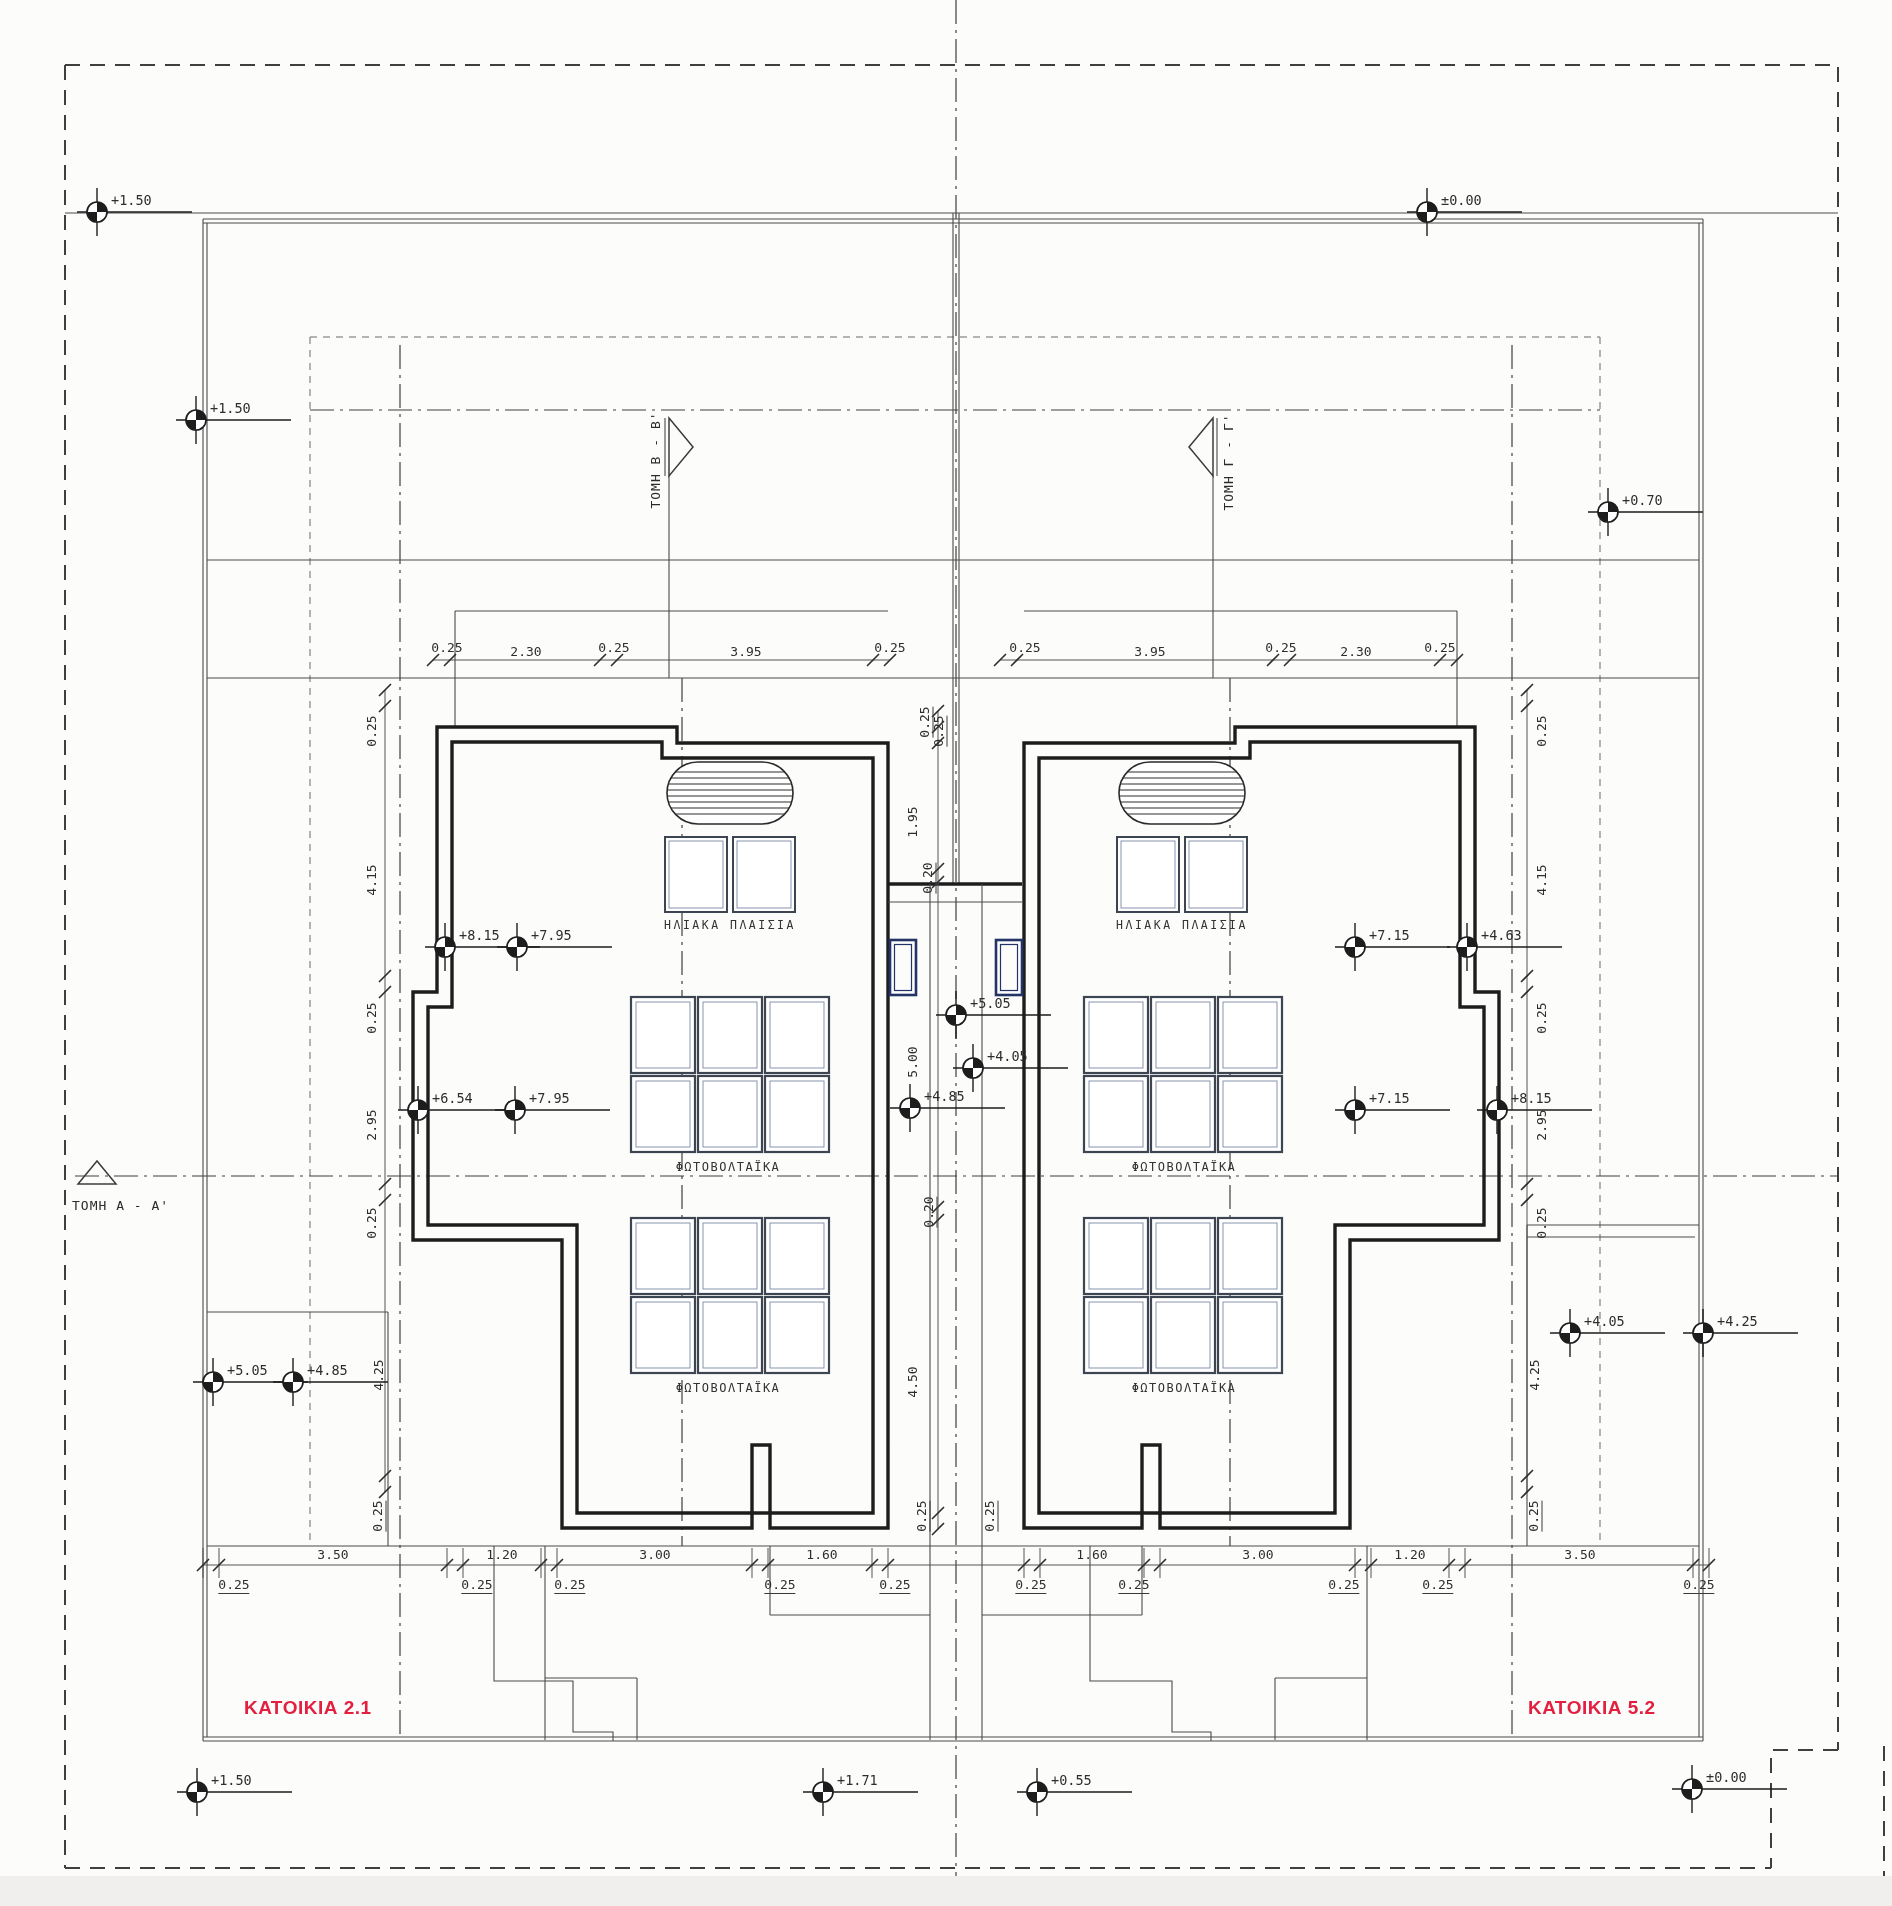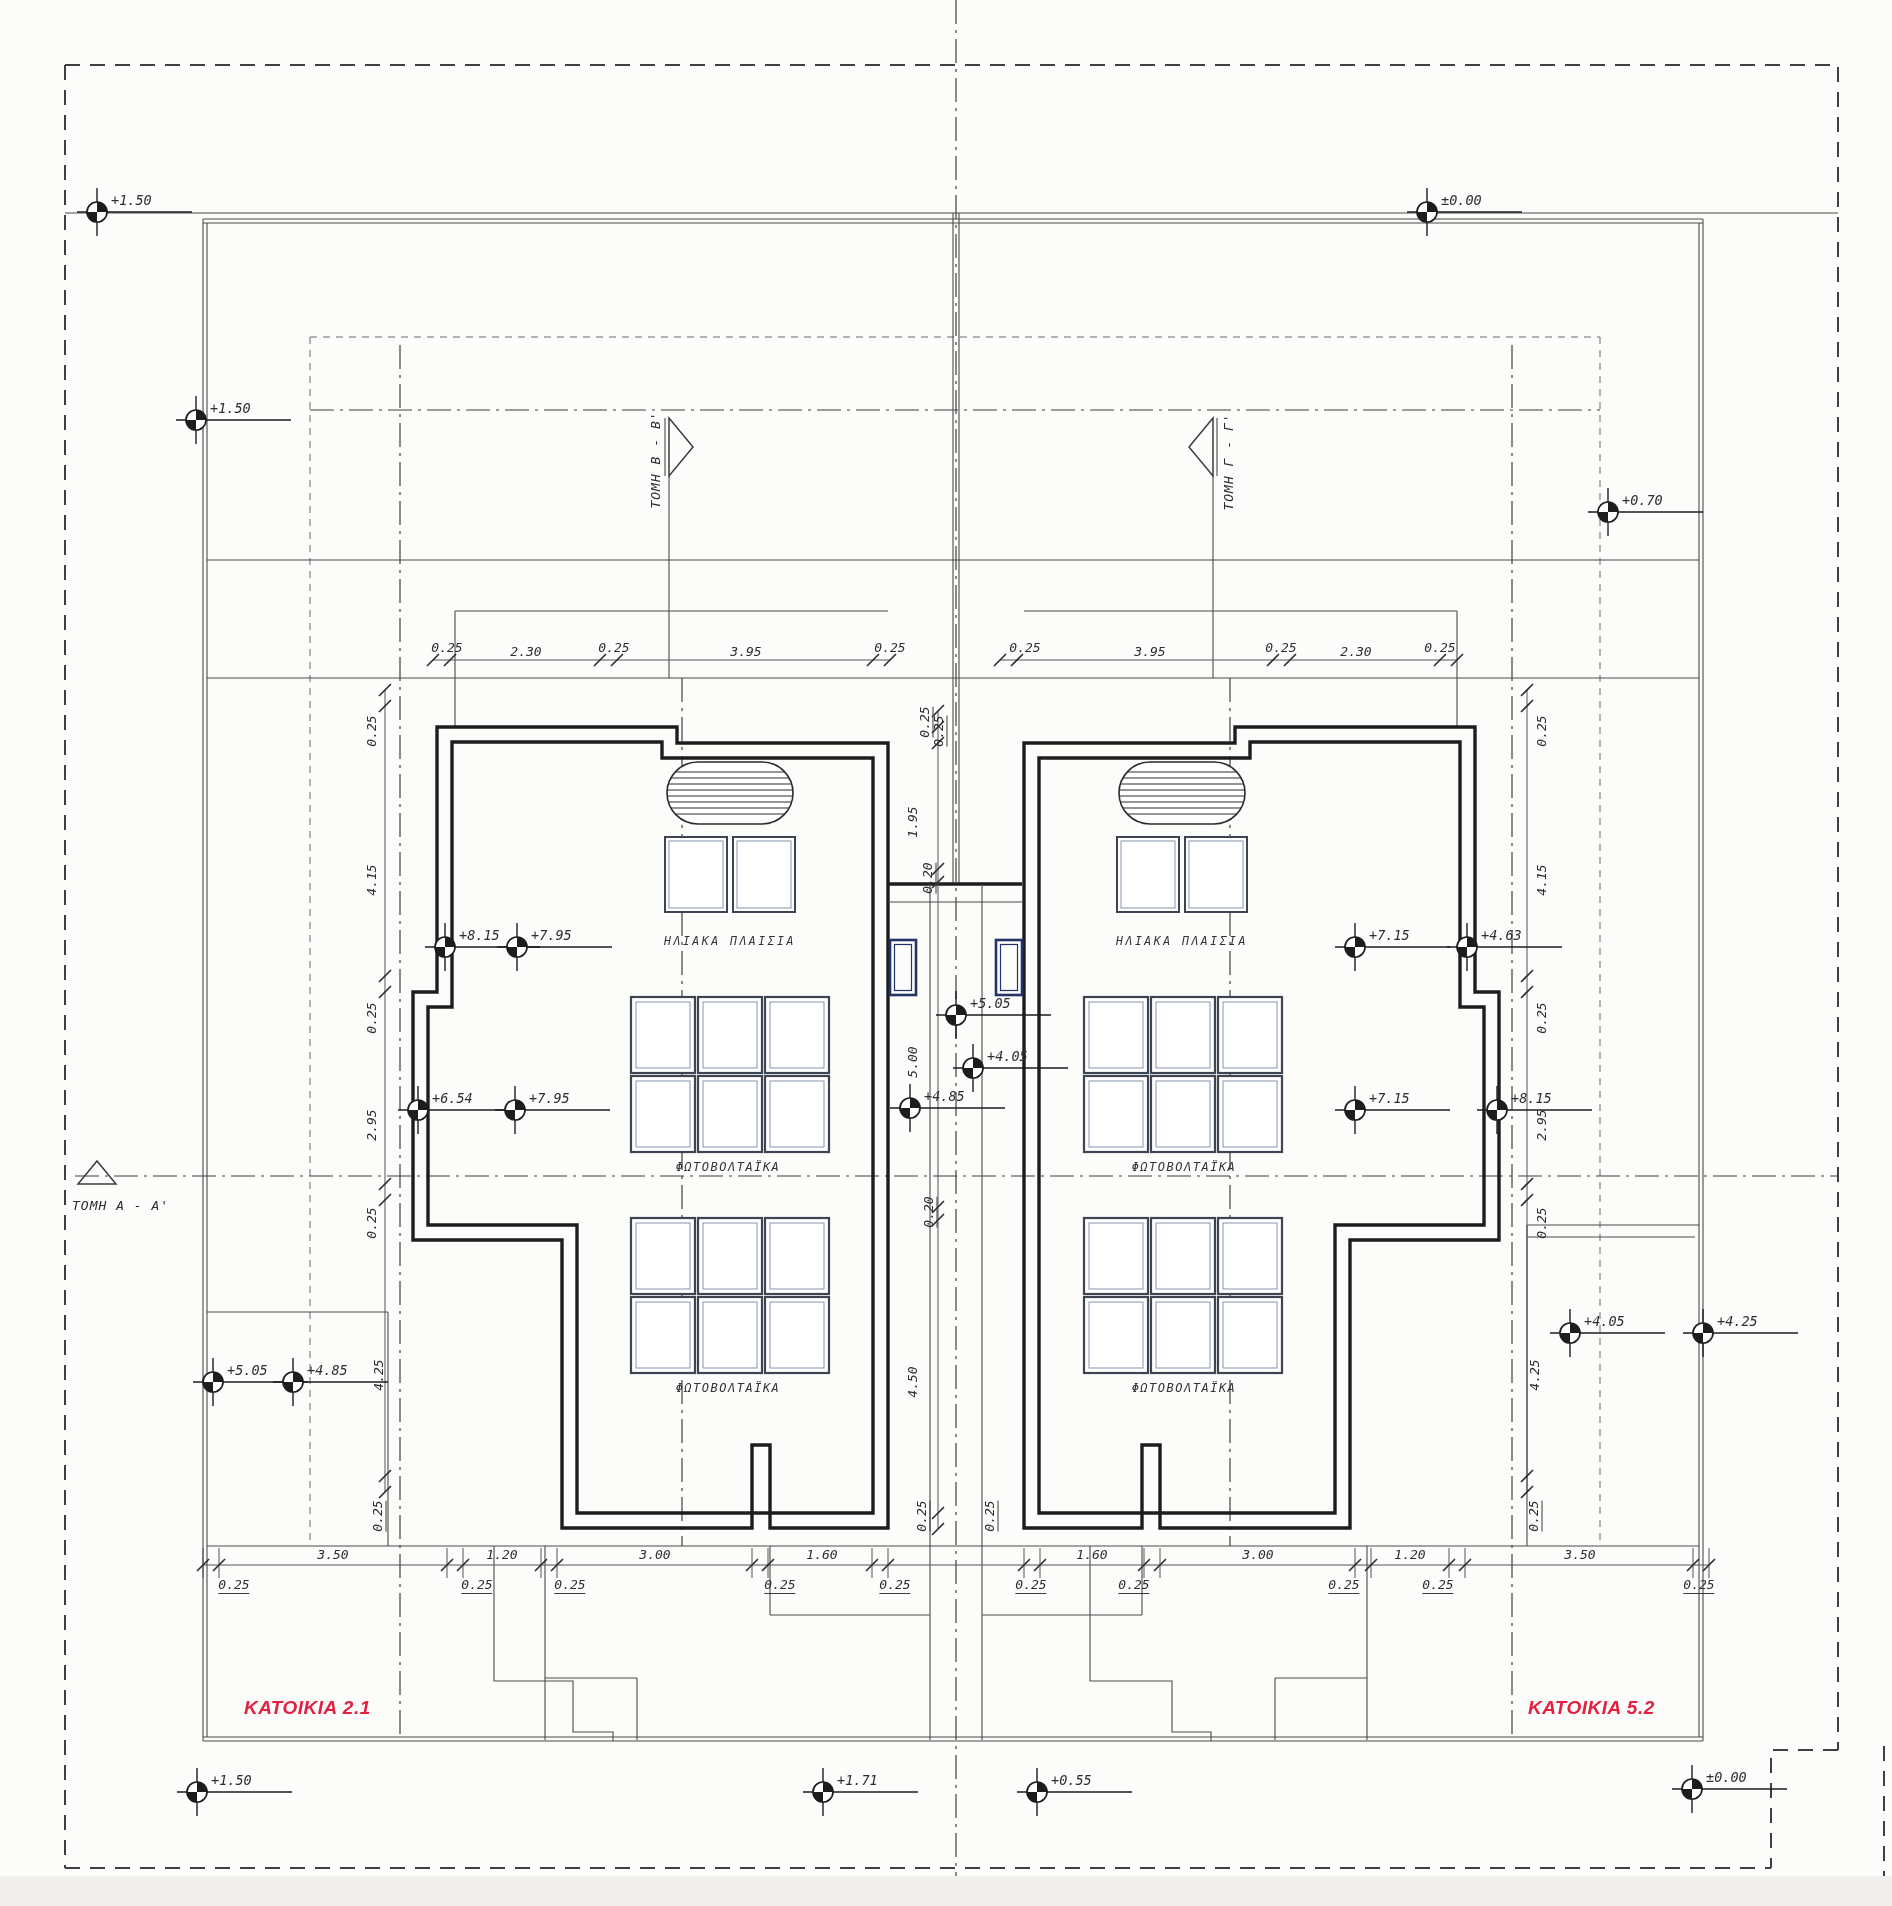--- a/index.html
+++ b/index.html
@@ -1,37 +1,37 @@
 <!DOCTYPE html>
 <html><head>
 <meta charset="utf-8">
 <style>
   html,body{margin:0;padding:0;background:#fff;}
   .canvas{position:relative;width:1892px;height:1906px;background:#fcfcfb;overflow:hidden;
-          font-family:"DejaVu Sans Mono",monospace;font-style:italic;}
+          font-family:"DejaVu Sans Mono",monospace;}
   svg{position:absolute;left:0;top:0;}
   .ln  {stroke:#4a4a4a;stroke-width:1.1;fill:none}
   .ln2 {stroke:#3c3c3c;stroke-width:1.5;fill:none}
   .thk {stroke:#1d1d1d;stroke-width:3.4;fill:none}
   .dsh {stroke:#3f3f3f;stroke-width:2;fill:none;stroke-dasharray:15 10}
   .dshs{stroke:#6a6a6a;stroke-width:1;fill:none;stroke-dasharray:7 6}
   .ddot{stroke:#3f3f3f;stroke-width:1.2;fill:none;stroke-dasharray:24 6 3 6}
   .dim {stroke:#555;stroke-width:1;fill:none}
   .tick{stroke:#2e2e2e;stroke-width:1.6;fill:none}
   .blue{stroke:#243468;fill:none}
   .grid{stroke:#3d4452;fill:#fff}
   .gridi{stroke:#7d88a6;fill:none;stroke-width:.9}
   .hatch{stroke:#2f2f2f;stroke-width:1.1}
   .lml{stroke:#1d1d1d;stroke-width:1.4}
   .t{position:absolute;font-size:13px;color:#2e2e2e;white-space:nowrap;transform-origin:center;}
   .tc{transform:translate(-50%,-100%);}
   .trot{transform:translate(-50%,-50%) rotate(-90deg);}
   .lvlt{transform:translate(0,-100%);font-size:13.5px;}
   .u{border-bottom:1.3px solid #3a3a3a;padding-bottom:1px;}
-  .greek{font-size:11.5px;letter-spacing:2.5px;color:#333;margin-top:16px;}
+  .greek{font-size:11.5px;letter-spacing:2.5px;color:#333;}
   .pvl{font-size:12px;letter-spacing:1.5px;color:#333;}
   .sec{font-size:13px;letter-spacing:1px;color:#2c2c2c;}
   .title{font-family:"Liberation Sans",sans-serif;font-weight:bold;font-size:19px;
          color:#e32040;letter-spacing:.5px;transform:translate(0,-50%);}
   .shadow{position:absolute;left:0;top:1876px;width:1892px;height:30px;background:#f0efed;}
 </style>
 </head>
 <body>
 
 <div class="canvas">

